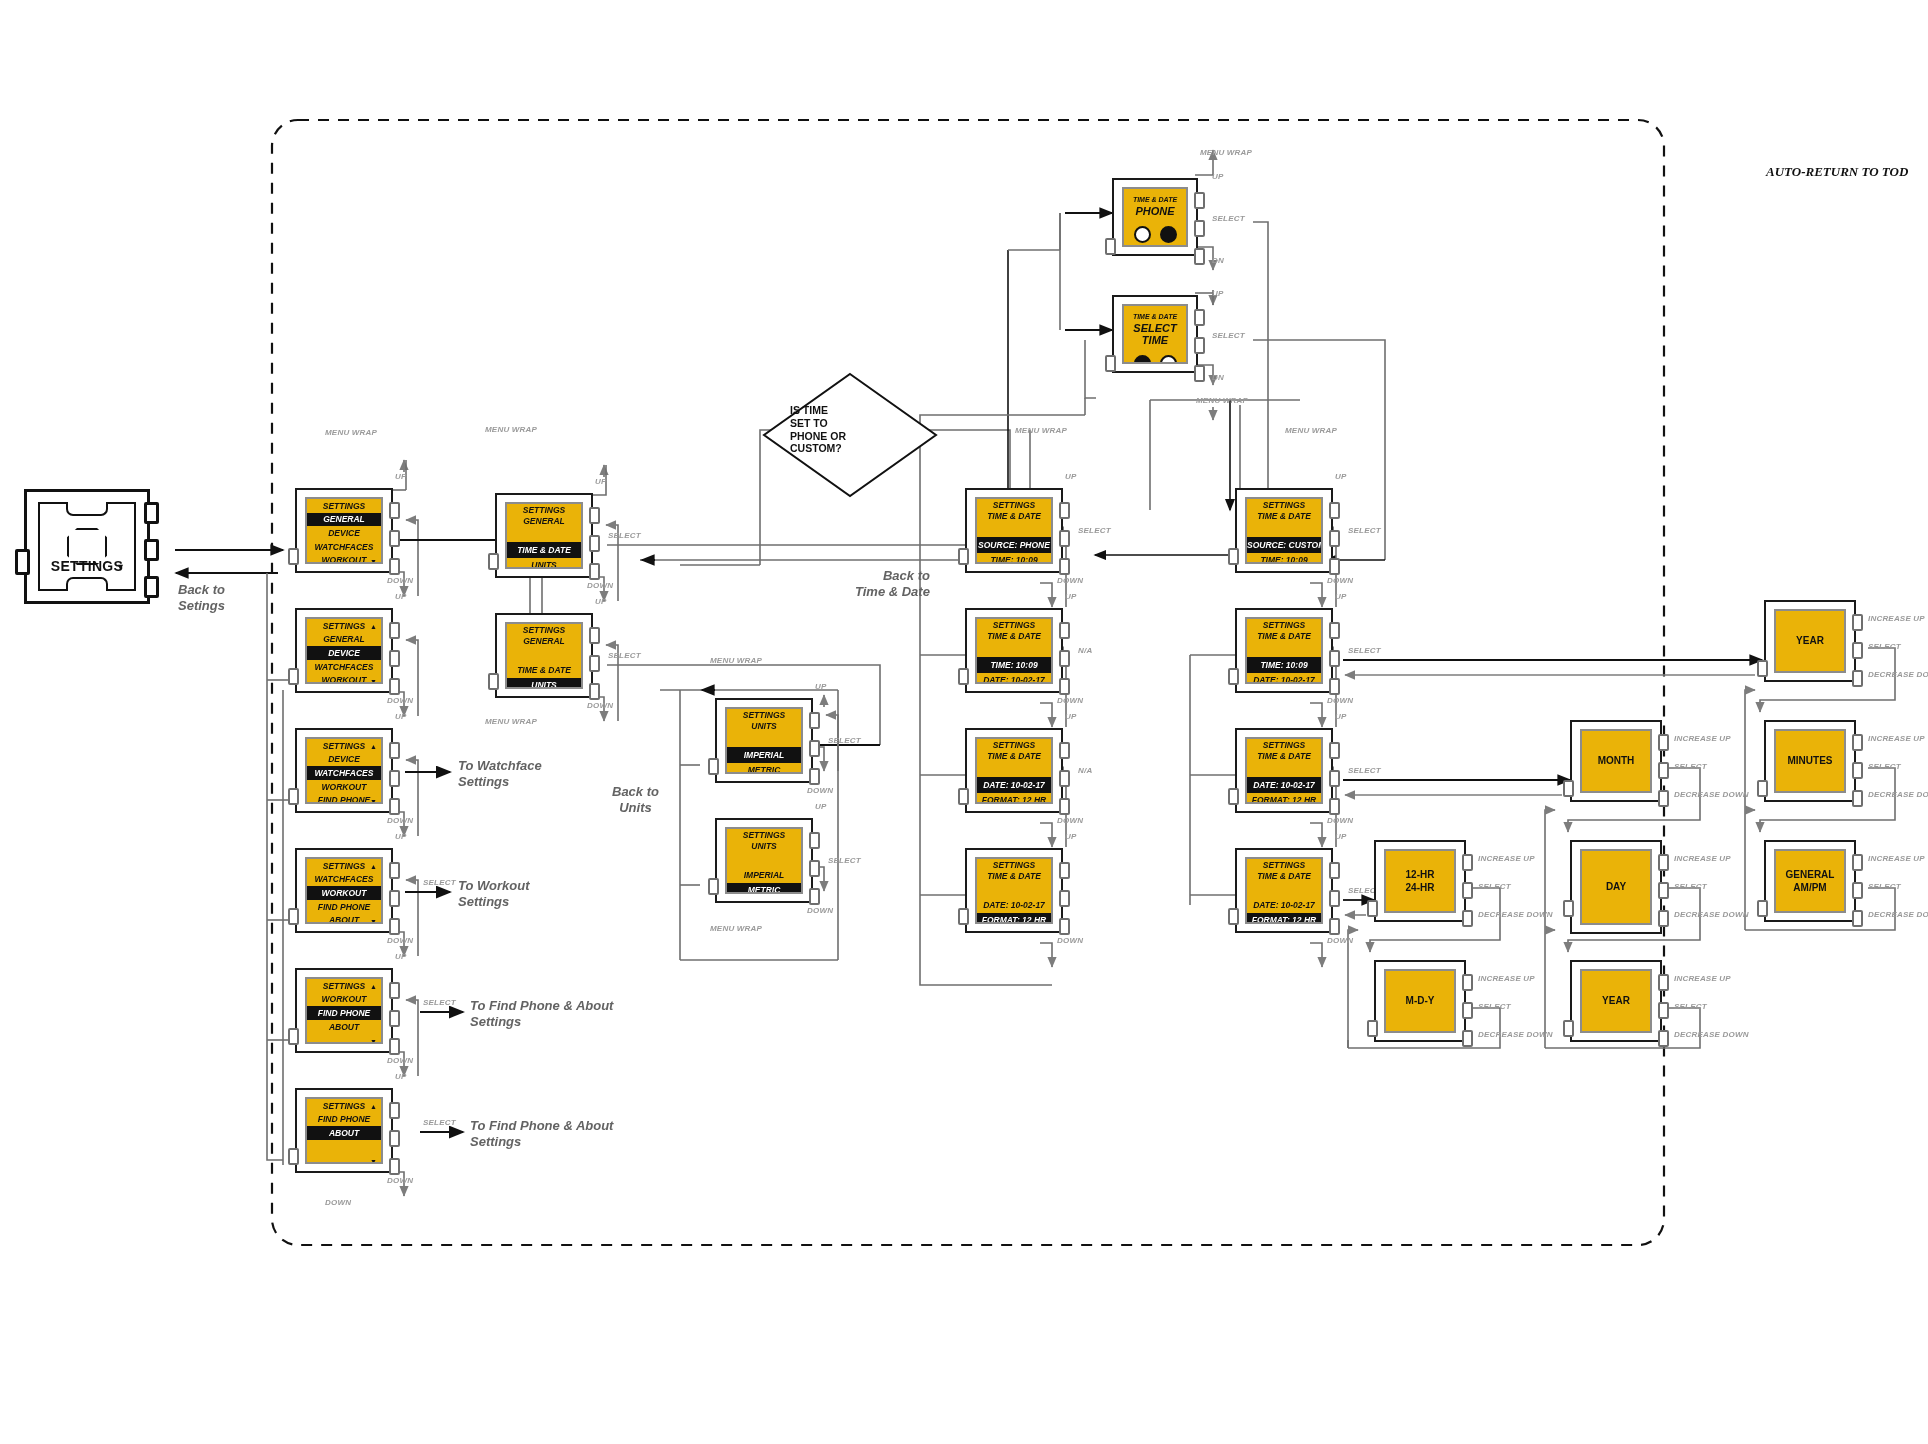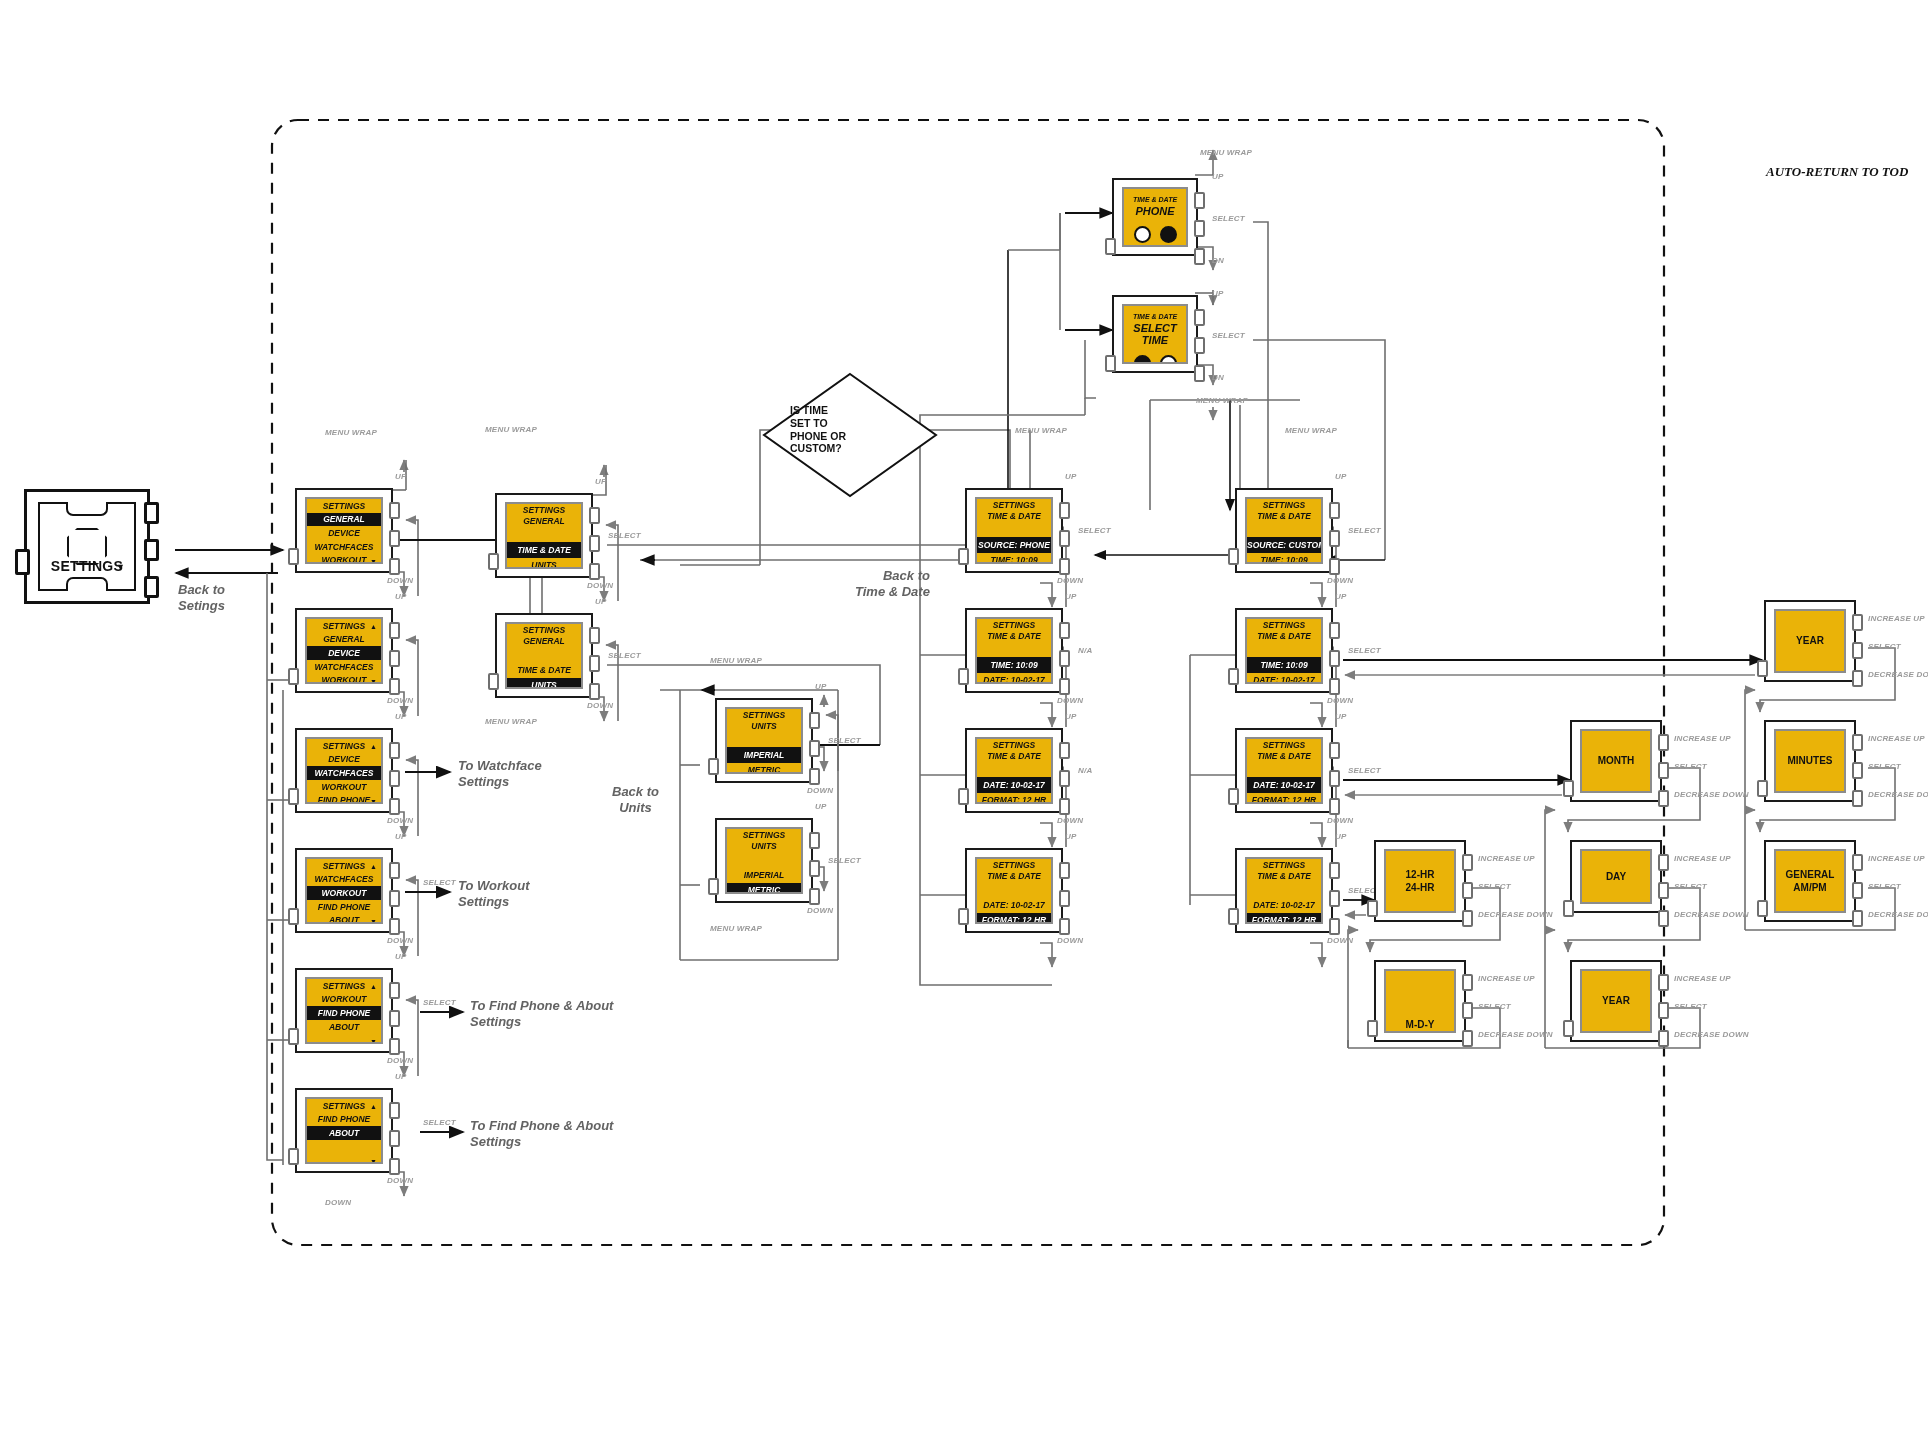--- a/index.html
+++ b/index.html
@@ -662,39 +662,39 @@
       </div>
       <div class="edge" style="left: 1478px; top: 854px;">INCREASE UP</div>
       <div class="edge" style="left: 1478px; top: 882px;">SELECT</div>
       <div class="edge" style="left: 1478px; top: 910px;">DECREASE DOWN</div>
       <div class="dev" style="left: 1374px; top: 960px; width: 92px; height: 82px;">
         <div class="btn b1"></div>
         <div class="btn b2"></div>
         <div class="btn b3"></div>
         <div class="lbtn"></div>
         <div class="screen">
-          <div class="plainlbl" style="white-space: pre-line; margin-top: 24px;">M-D-Y</div>
+          <div class="plainlbl" style="white-space: pre-line;">M-D-Y</div>
         </div>
       </div>
       <div class="edge" style="left: 1478px; top: 974px;">INCREASE UP</div>
       <div class="edge" style="left: 1478px; top: 1002px;">SELECT</div>
       <div class="edge" style="left: 1478px; top: 1030px;">DECREASE DOWN</div>
       <div class="dev" style="left: 1570px; top: 720px; width: 92px; height: 82px;">
         <div class="btn b1"></div>
         <div class="btn b2"></div>
         <div class="btn b3"></div>
         <div class="lbtn"></div>
         <div class="screen">
           <div class="plainlbl" style="white-space: pre-line;">MONTH</div>
         </div>
       </div>
       <div class="edge" style="left: 1674px; top: 734px;">INCREASE UP</div>
       <div class="edge" style="left: 1674px; top: 762px;">SELECT</div>
       <div class="edge" style="left: 1674px; top: 790px;">DECREASE DOWN</div>
-      <div class="dev" style="left: 1570px; top: 840px; width: 92px; height: 73px; padding-left: 8px;">
+      <div class="dev" style="left: 1570px; top: 840px; width: 92px; height: 94px; padding-left: 8px;">
         <div class="btn b1"></div>
         <div class="btn b2"></div>
         <div class="btn b3"></div>
         <div class="lbtn"></div>
         <div class="screen">
           <div class="plainlbl" style="white-space: pre-line;">DAY</div>
         </div>
       </div>
       <div class="edge" style="left: 1674px; top: 854px;">INCREASE UP</div>
       <div class="edge" style="left: 1674px; top: 882px;">SELECT</div>

